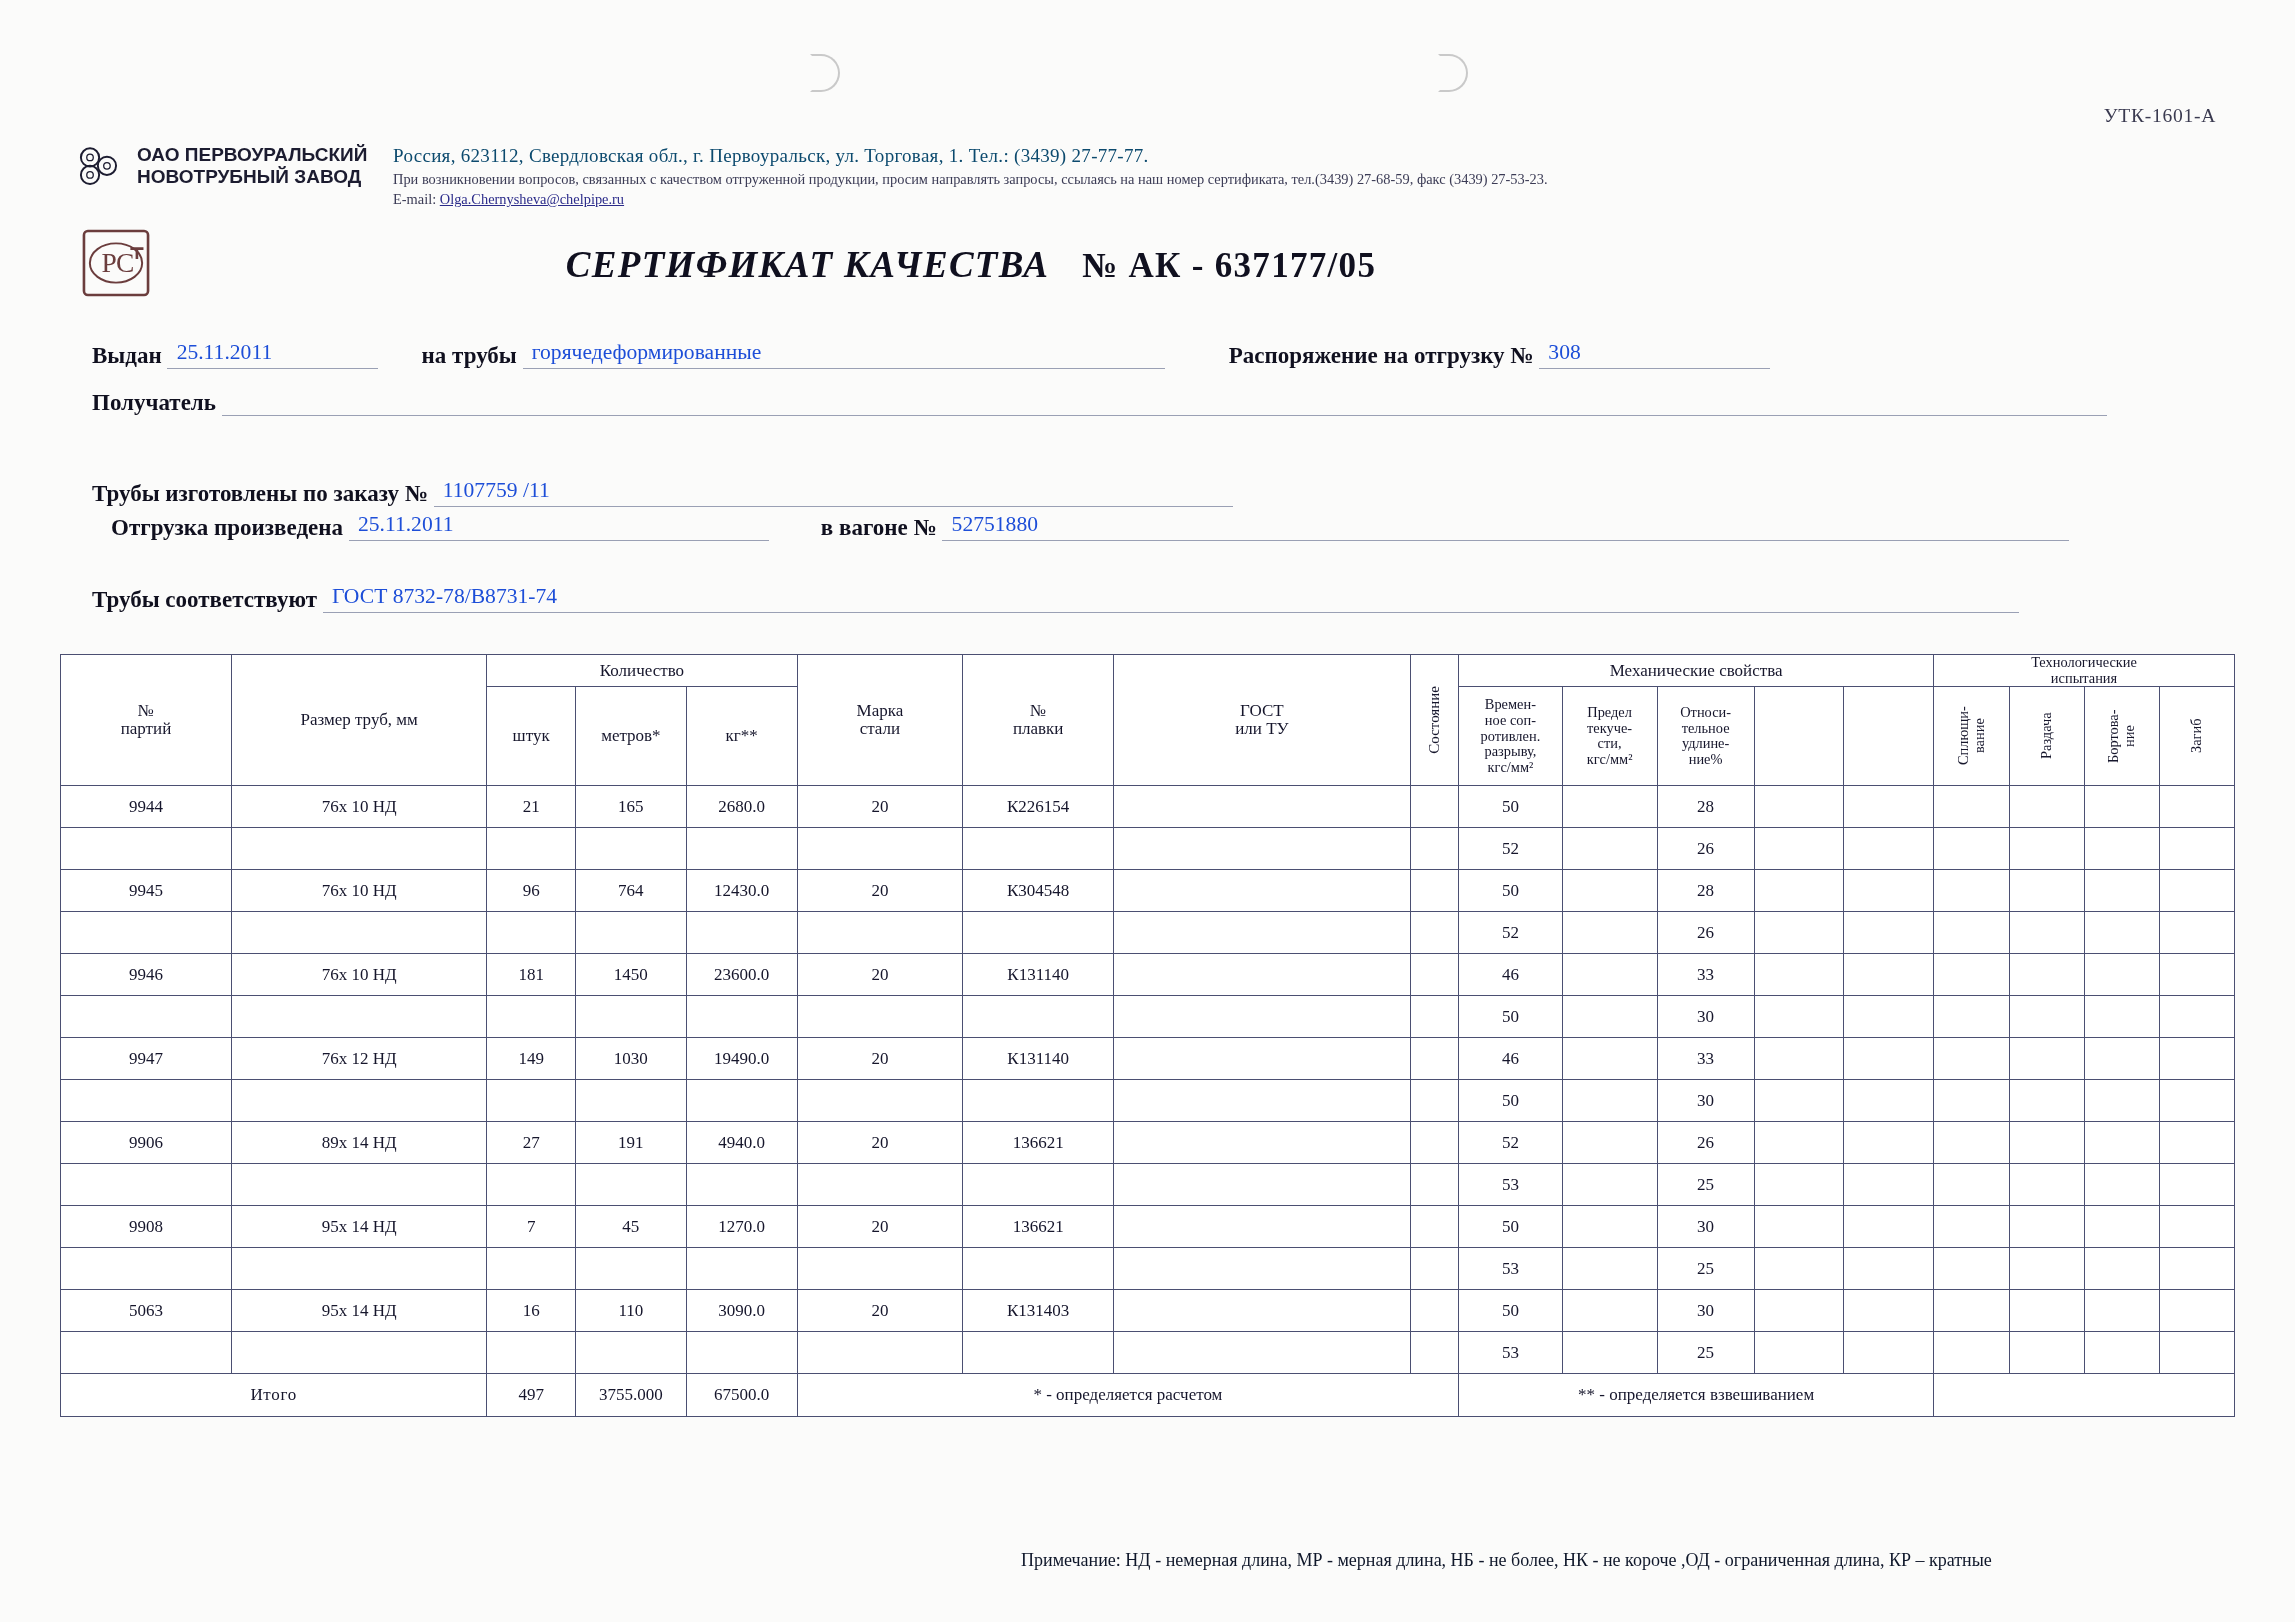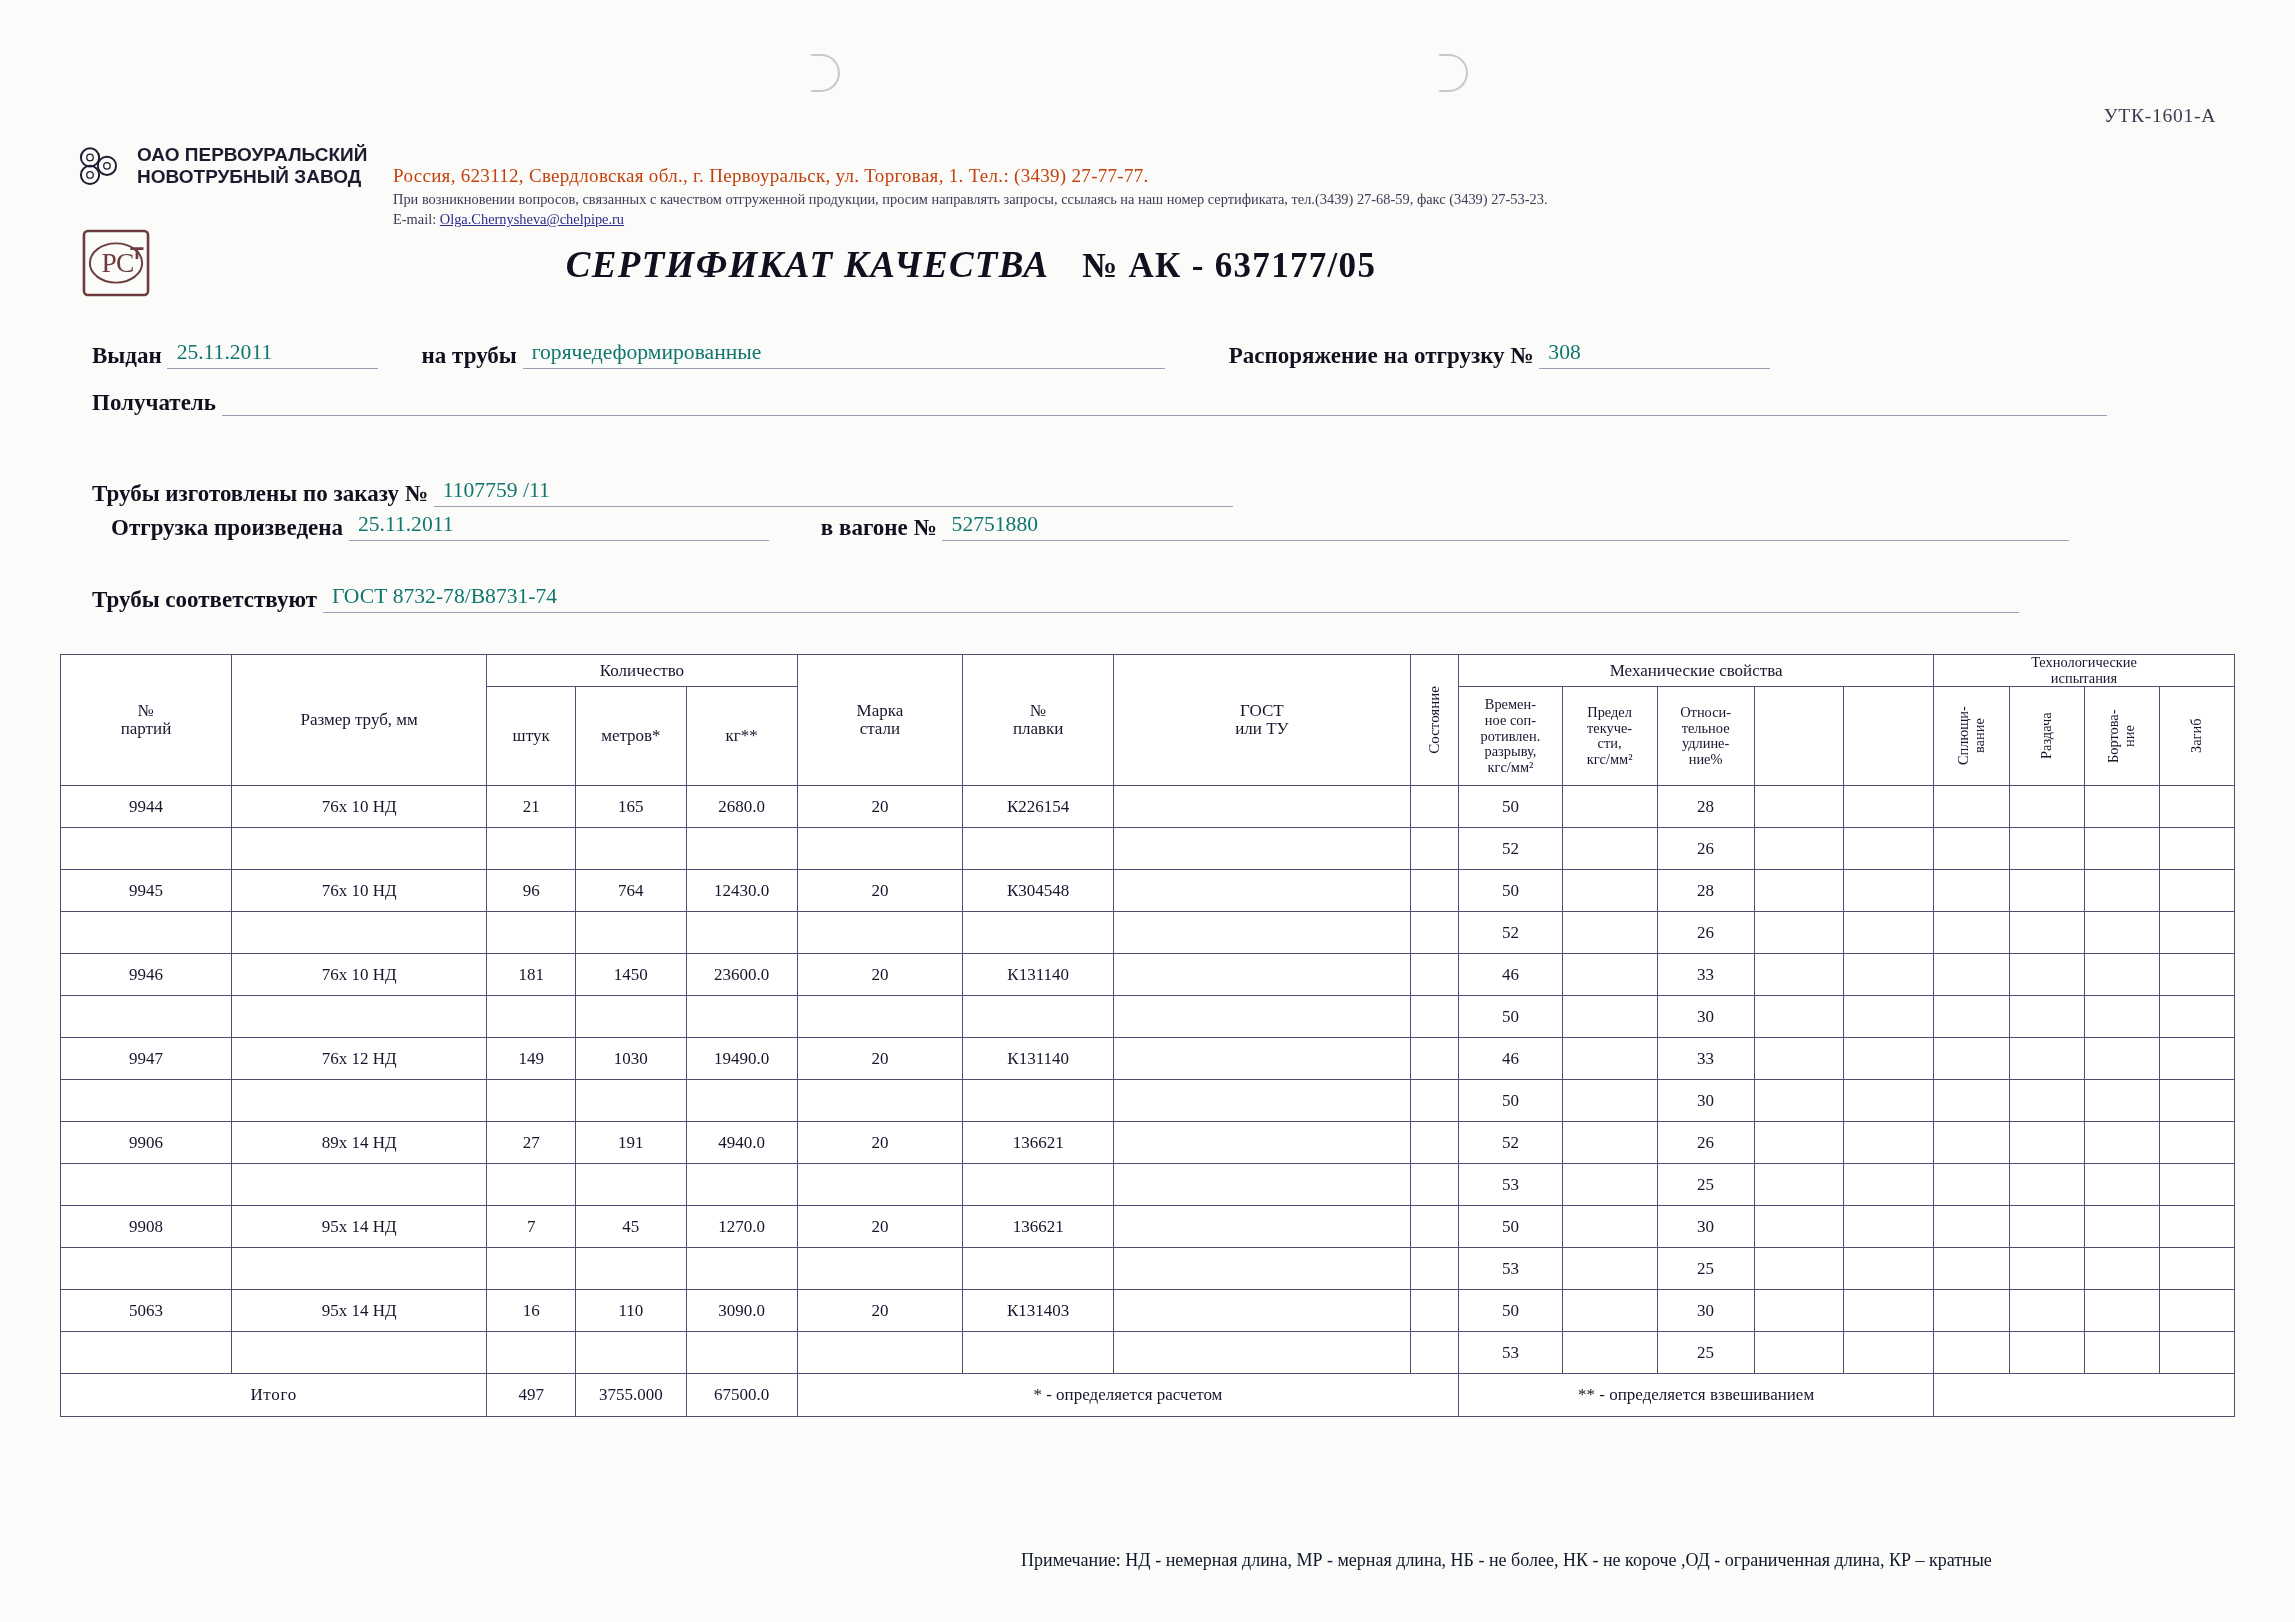--- a/index.html
+++ b/index.html
@@ -78,23 +78,22 @@
 
   .addr-block {
     position: absolute;
     left: 393px;
     top: 145px;
     width: 1767px;
   }
   .addr-line1 {
     font-size: 19px;
     letter-spacing: 0.3px;
-    color: #c2410c;
+    color: #0c4a6e;
     white-space: nowrap;
-    margin-top: 20px;
   }
   .addr-line2 {
     margin-top: 3.9px;
     font-size: 14.4px;
     color: #3b3b55;
     white-space: nowrap;
   }
   .addr-line3 {
     margin-top: 3.3px;
     font-size: 14.4px;
@@ -141,21 +140,21 @@
   .flabel {
     font-weight: bold;
     font-size: 23px;
   }
   .fval {
     display: inline-block;
     border-bottom: 1.3px solid #9aa0b4;
     text-align: left;
     font-size: 21.6px;
     padding: 0 5.2px 2.6px 9.2px;
-    color: #0f766e;
+    color: #1d4ed8;
     vertical-align: bottom;
   }
   .fval.blank { color: transparent; }
 
   
   table.grid {
     position: absolute;
     left: 60px;
     top: 654px;
     width: 2175px;

